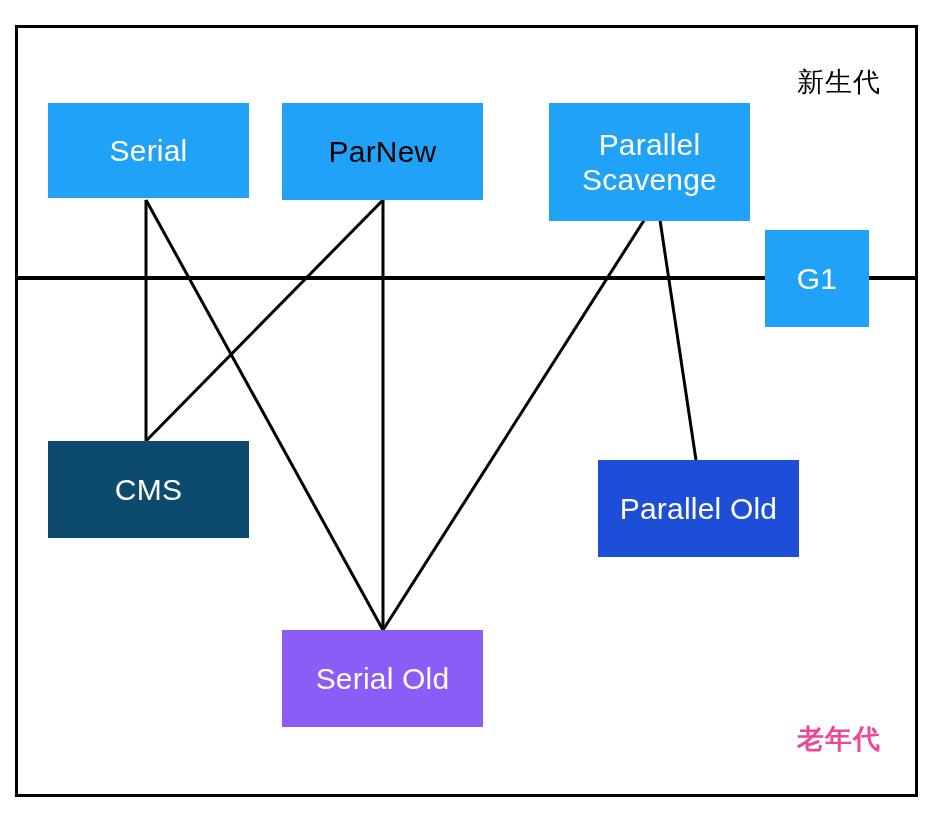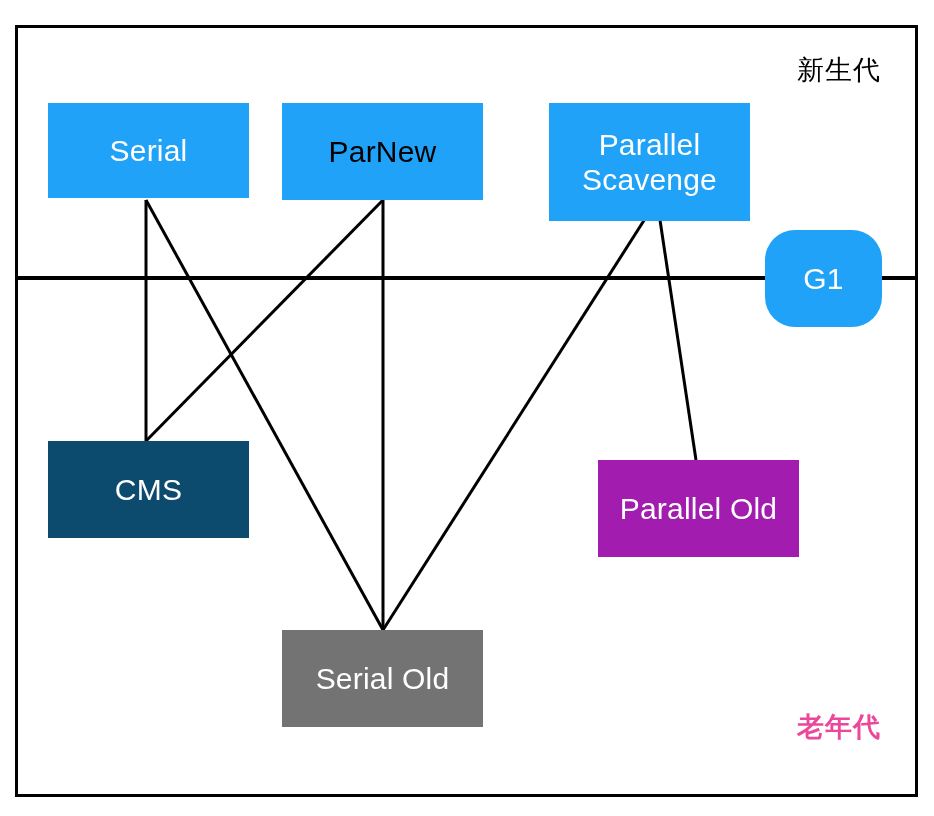--- a/index.html
+++ b/index.html
@@ -50,20 +50,21 @@
     white-space: pre-line;
     font-family: "Liberation Sans", "DejaVu Sans", sans-serif;
   }
   .region-label {
     position: absolute;
     color: #000000;
     font-size: 27px;
     font-family: "DejaVu Sans", "Liberation Sans", sans-serif;
     white-space: nowrap;
     letter-spacing: 1px;
+    margin-top: 12px;
   }
 </style>
 </head>
 <body>
 
 <div id="canvas">
 
   <div class="frame" style="left: 15px; top: 25px; width: 903px; height: 772px; border-color: rgb(0, 0, 0);"></div>
 
   <div class="divider" style="left: 15px; top: 276px; width: 903px; height: 4px; background: rgb(0, 0, 0);"></div>
@@ -75,24 +76,24 @@
       <line x1="383" y1="200" x2="383" y2="630" stroke="#000000" stroke-width="3" stroke-linecap="butt"></line>
       <line x1="657" y1="200" x2="383" y2="630" stroke="#000000" stroke-width="3" stroke-linecap="butt"></line>
       <line x1="657" y1="200" x2="696" y2="460" stroke="#000000" stroke-width="3" stroke-linecap="butt"></line>
     </svg>
 
   <div id="node-layer">
       <div class="node" style="left: 48px; top: 103px; width: 201px; height: 95px; background: rgb(31, 162, 247); color: rgb(255, 255, 255);"><span>Serial</span></div>
       <div class="node" style="left: 282px; top: 103px; width: 201px; height: 97px; background: rgb(31, 162, 247); color: #000000;"><span>ParNew</span></div>
       <div class="node" style="left: 549px; top: 103px; width: 201px; height: 118px; background: rgb(31, 162, 247); color: rgb(255, 255, 255);"><span>Parallel
 Scavenge</span></div>
-      <div class="node" style="left: 765px; top: 230px; width: 117px; height: 97px; background: rgb(31, 162, 247); color: rgb(255, 255, 255); border-radius: 30px;"><span>G1</span></div>
+      <div class="node" style="left: 765px; top: 230px; width: 104px; height: 97px; background: rgb(31, 162, 247); color: rgb(255, 255, 255);"><span>G1</span></div>
       <div class="node" style="left: 48px; top: 441px; width: 201px; height: 97px; background: #0c4a6e; color: rgb(255, 255, 255);"><span>CMS</span></div>
-      <div class="node" style="left: 282px; top: 630px; width: 201px; height: 97px; background: #737373; color: rgb(255, 255, 255);"><span>Serial Old</span></div>
-      <div class="node" style="left: 598px; top: 460px; width: 201px; height: 97px; background: #a21caf; color: rgb(255, 255, 255);"><span>Parallel Old</span></div>
+      <div class="node" style="left: 282px; top: 630px; width: 201px; height: 97px; background: #8b5cf6; color: rgb(255, 255, 255);"><span>Serial Old</span></div>
+      <div class="node" style="left: 598px; top: 460px; width: 201px; height: 97px; background: #1d4ed8; color: rgb(255, 255, 255);"><span>Parallel Old</span></div>
     </div>
 
   <div id="label-layer">
       <div class="region-label" style="left: 797px; top: 52px; color: rgb(0, 0, 0);">新生代</div>
       <div class="region-label" style="left: 797px; top: 709px; color: #ec4899; font-weight: bold;">老年代</div>
     </div>
 
 </div>
 
 </body></html>

